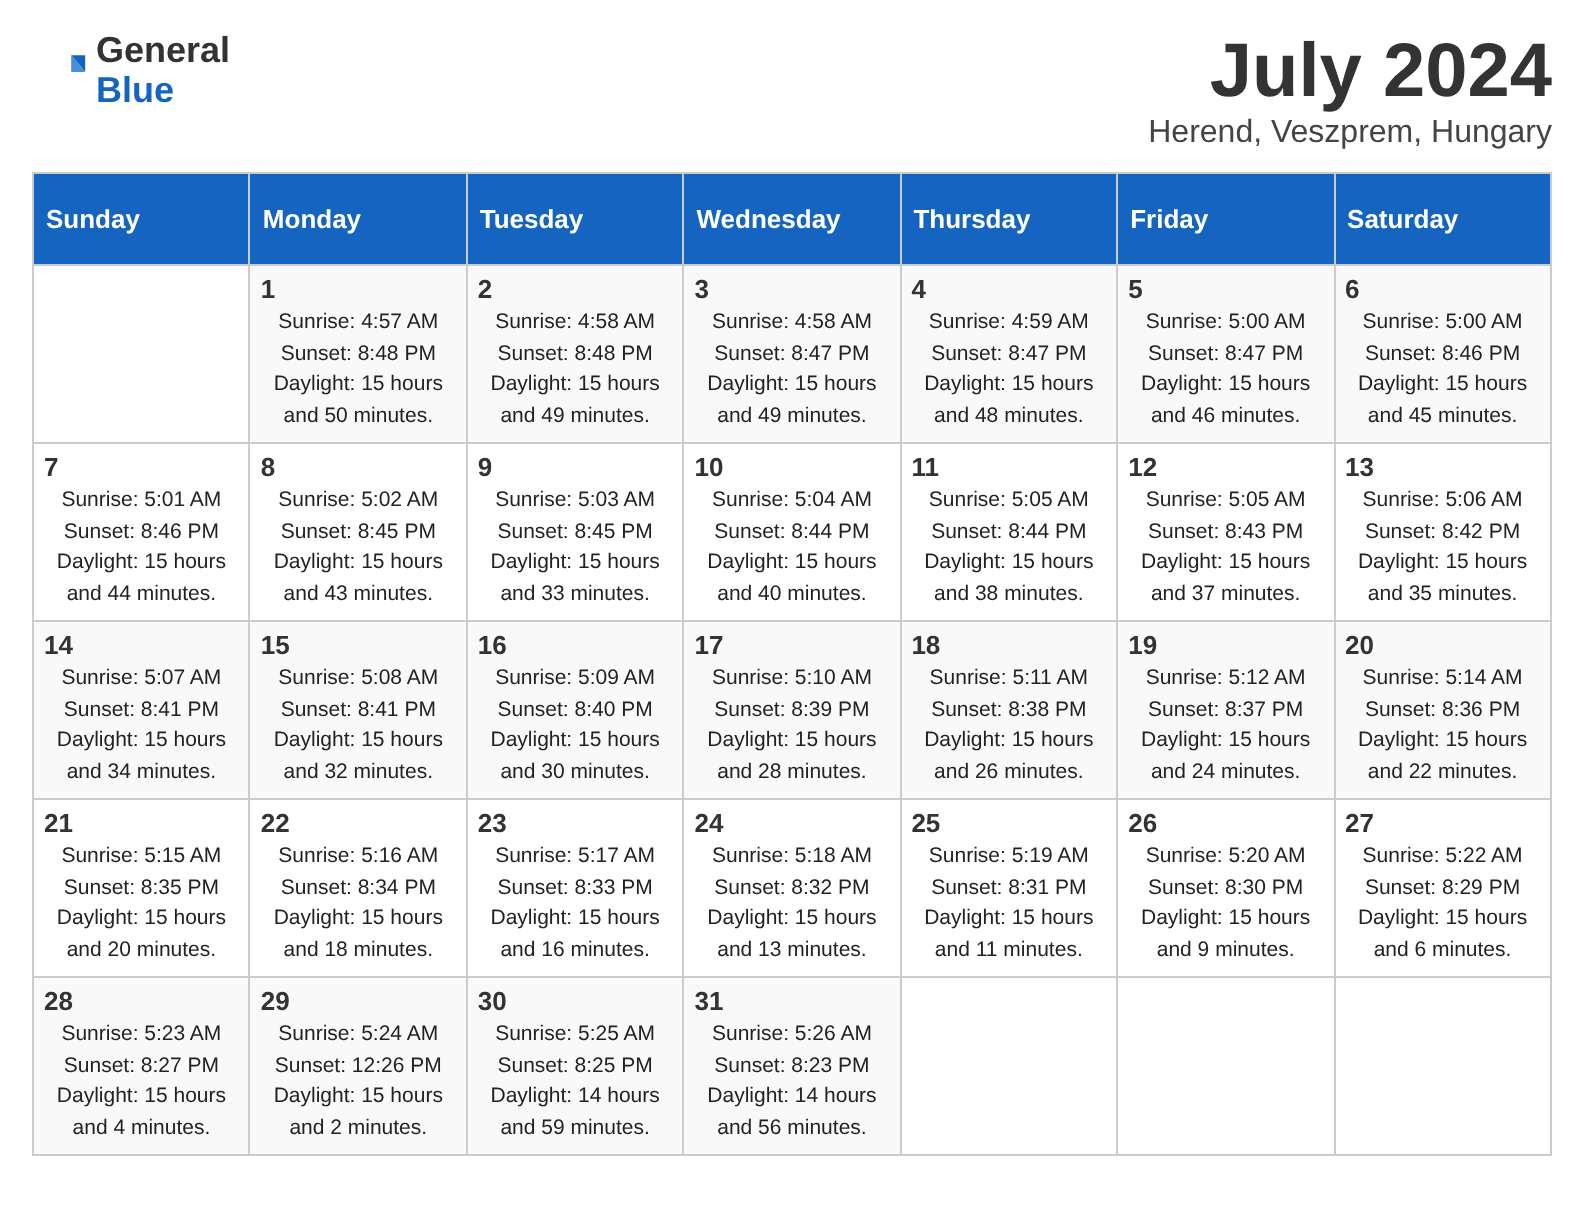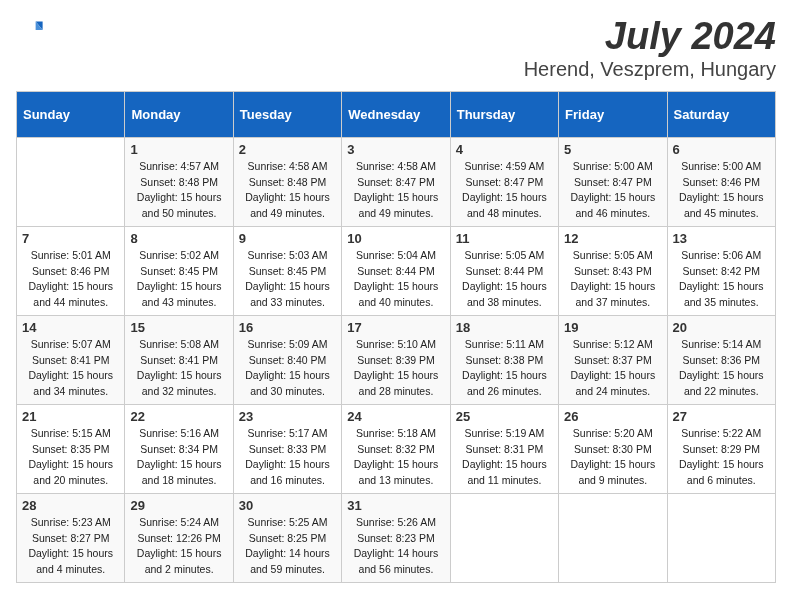--- a/index.html
+++ b/index.html
@@ -41,24 +41,23 @@
       height: 28px;
     }
     .title-area {
       text-align: right;
     }
     .month-title {
       font-size: 38px;
       font-weight: bold;
       color: #333;
       line-height: 1.1;
-      font-style: italic;
     }
     .location {
-      font-size: 20px;
+      font-size: 16px;
       color: #444;
     }
     table {
       width: 100%;
       border-collapse: collapse;
       table-layout: fixed;
     }
     thead tr th {
       background-color: #1565c0;
       color: #fff;
@@ -97,20 +96,24 @@
   </style>
 </head>
 <body>
 
 <div class="header-area">
   <div class="logo">
     <svg class="logo-icon" viewBox="0 0 40 40">
       <polygon points="28,8 38,8 38,20" fill="#1565c0"></polygon>
       <polygon points="28,8 38,20 28,20" fill="#4a90d9"></polygon>
     </svg>
+    <div class="logo-text">
+      <span class="logo-general">General</span>
+      <span class="logo-blue">Blue</span>
+    </div>
   </div>
   <div class="title-area">
     <div class="month-title">July 2024</div>
     <div class="location">Herend, Veszprem, Hungary</div>
   </div>
 </div>
 
 <table>
   <thead>
     <tr id="header-row">

